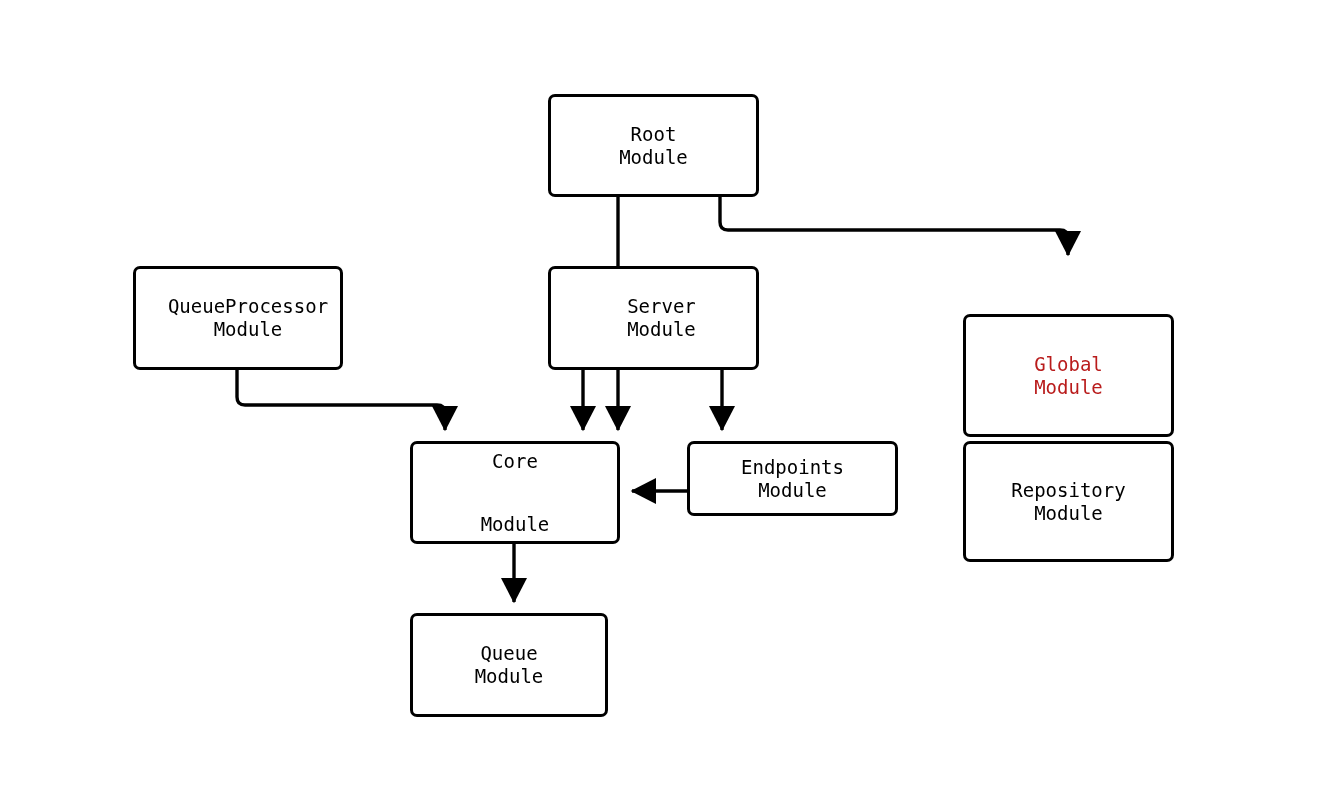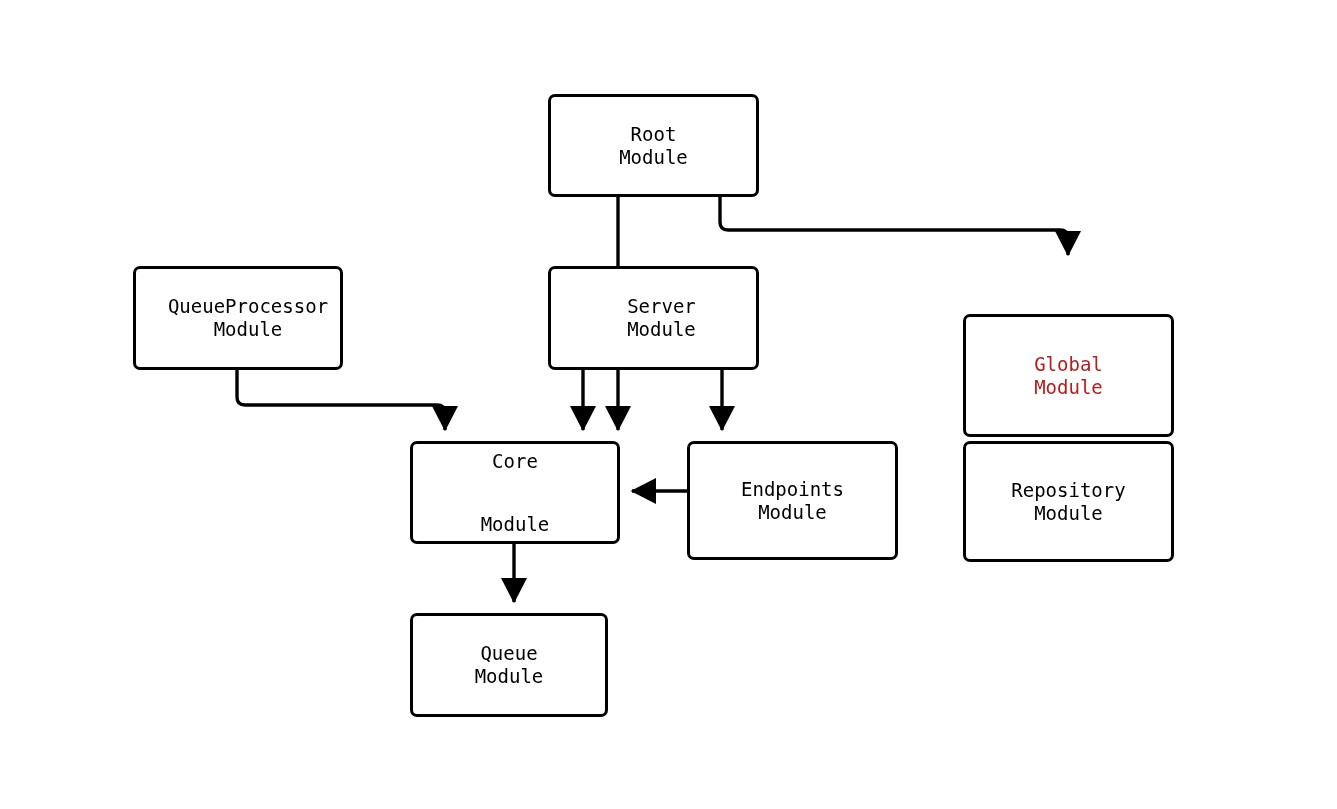--- a/index.html
+++ b/index.html
@@ -89,21 +89,21 @@
   <div class="node" style="left: 963px; top: 266px; width: 211px; height: 123px; border-color: rgb(0, 0, 0); color: #b91c1c; margin-top: 48px;">
     <span class="line1">Global</span>
     <span class="line2">Module</span>
   </div>
 
   <div class="node" style="left: 410px; top: 441px; width: 210px; height: 103px; border-color: rgb(0, 0, 0); color: rgb(0, 0, 0); gap: 40px;">
     <span class="line1">Core</span>
     <span class="line2">Module</span>
   </div>
 
-  <div class="node" style="left: 687px; top: 441px; width: 211px; height: 119px; border-color: rgb(0, 0, 0); color: rgb(0, 0, 0);">
+  <div class="node" style="left: 687px; top: 441px; width: 211px; height: 75px; border-color: rgb(0, 0, 0); color: rgb(0, 0, 0);">
     <span class="line1">Endpoints</span>
     <span class="line2">Module</span>
   </div>
 
   <div class="node" style="left: 963px; top: 441px; width: 211px; height: 121px; border-color: rgb(0, 0, 0); color: rgb(0, 0, 0);">
     <span class="line1">Repository</span>
     <span class="line2">Module</span>
   </div>
 
   <div class="node" style="left: 410px; top: 613px; width: 198px; height: 104px; border-color: rgb(0, 0, 0); color: rgb(0, 0, 0);">

